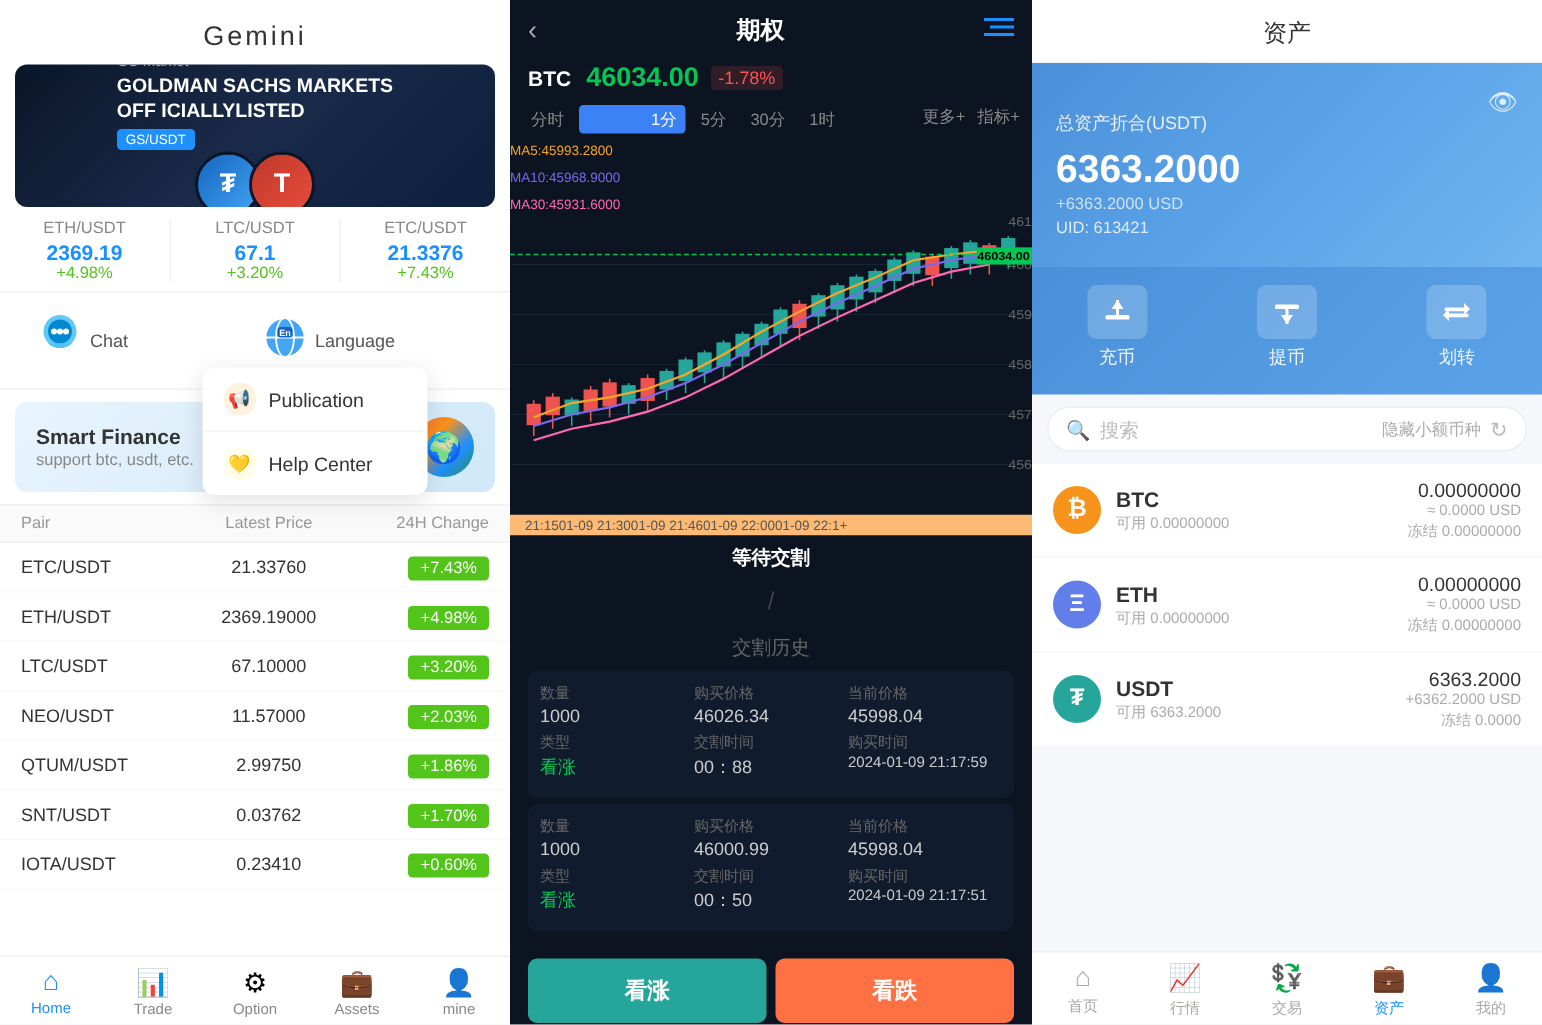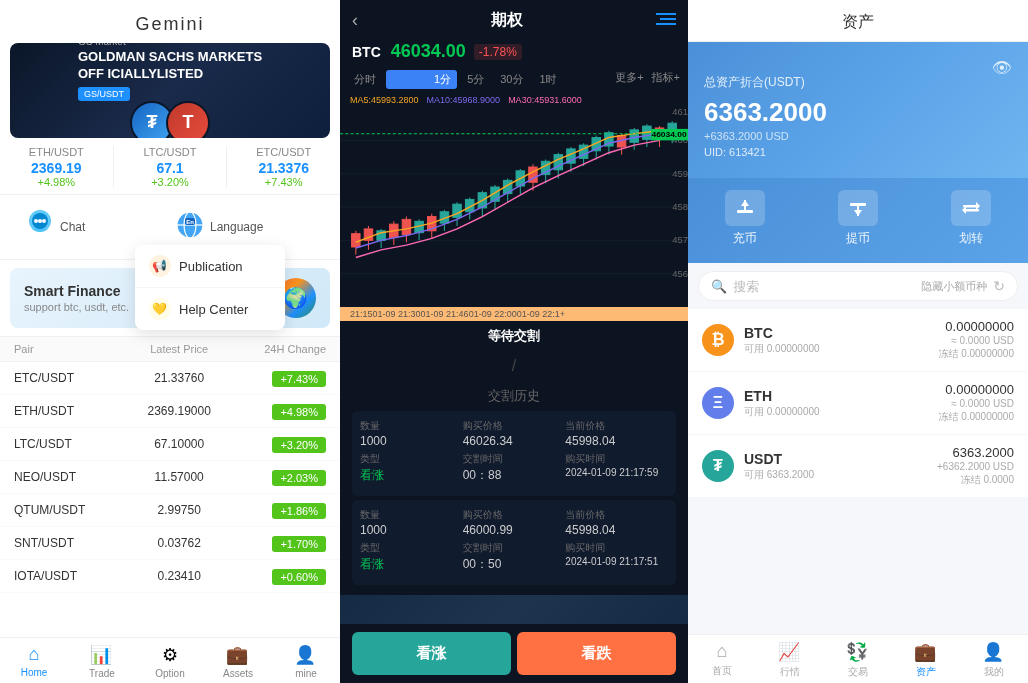--- a/index.html
+++ b/index.html
@@ -365,23 +365,24 @@
     }
     .tf-more {
       font-size: 11px;
       color: #888;
       margin-left: auto;
     }
 
     
     .ma-row {
       display: flex;
-      padding: 2px 10px;
+      padding: 2px 0;
       gap: 8px;
       background: #0d1421;
+      flex-direction: column;
     }
     .ma-label {
       font-size: 9px;
     }
 
     
     .chart-area {
       flex: 1;
       position: relative;
       background: #0d1421;

